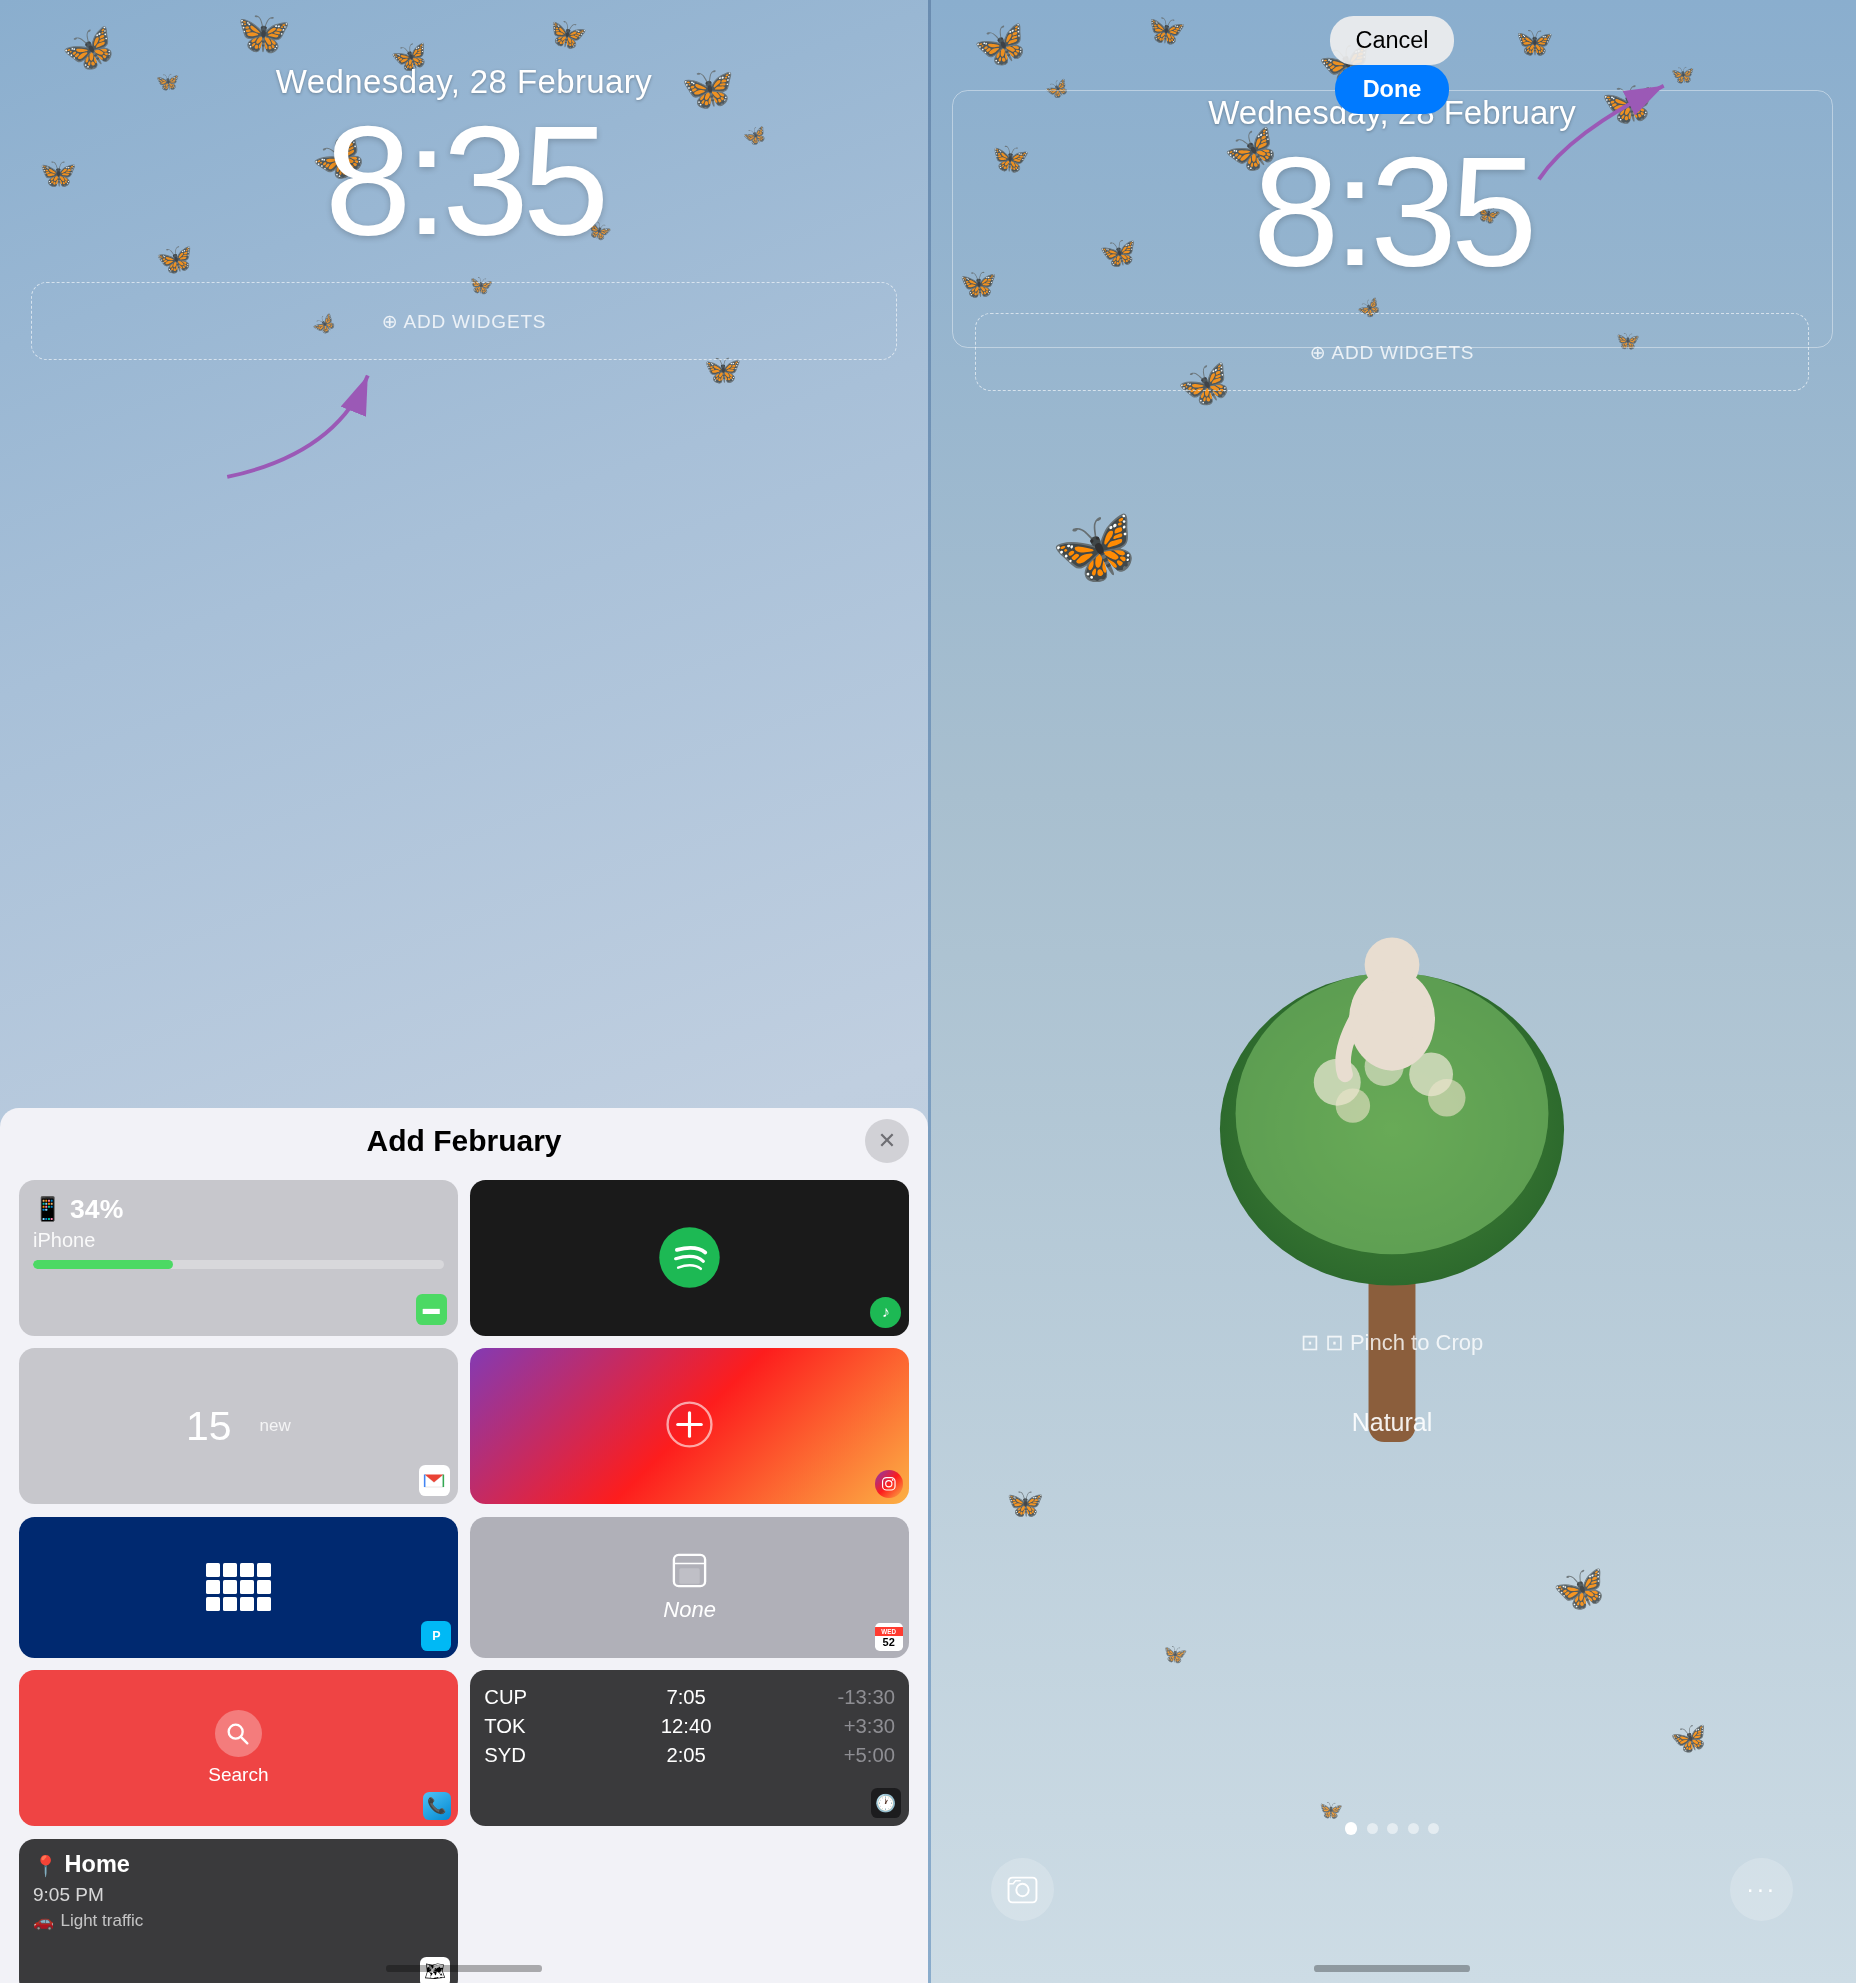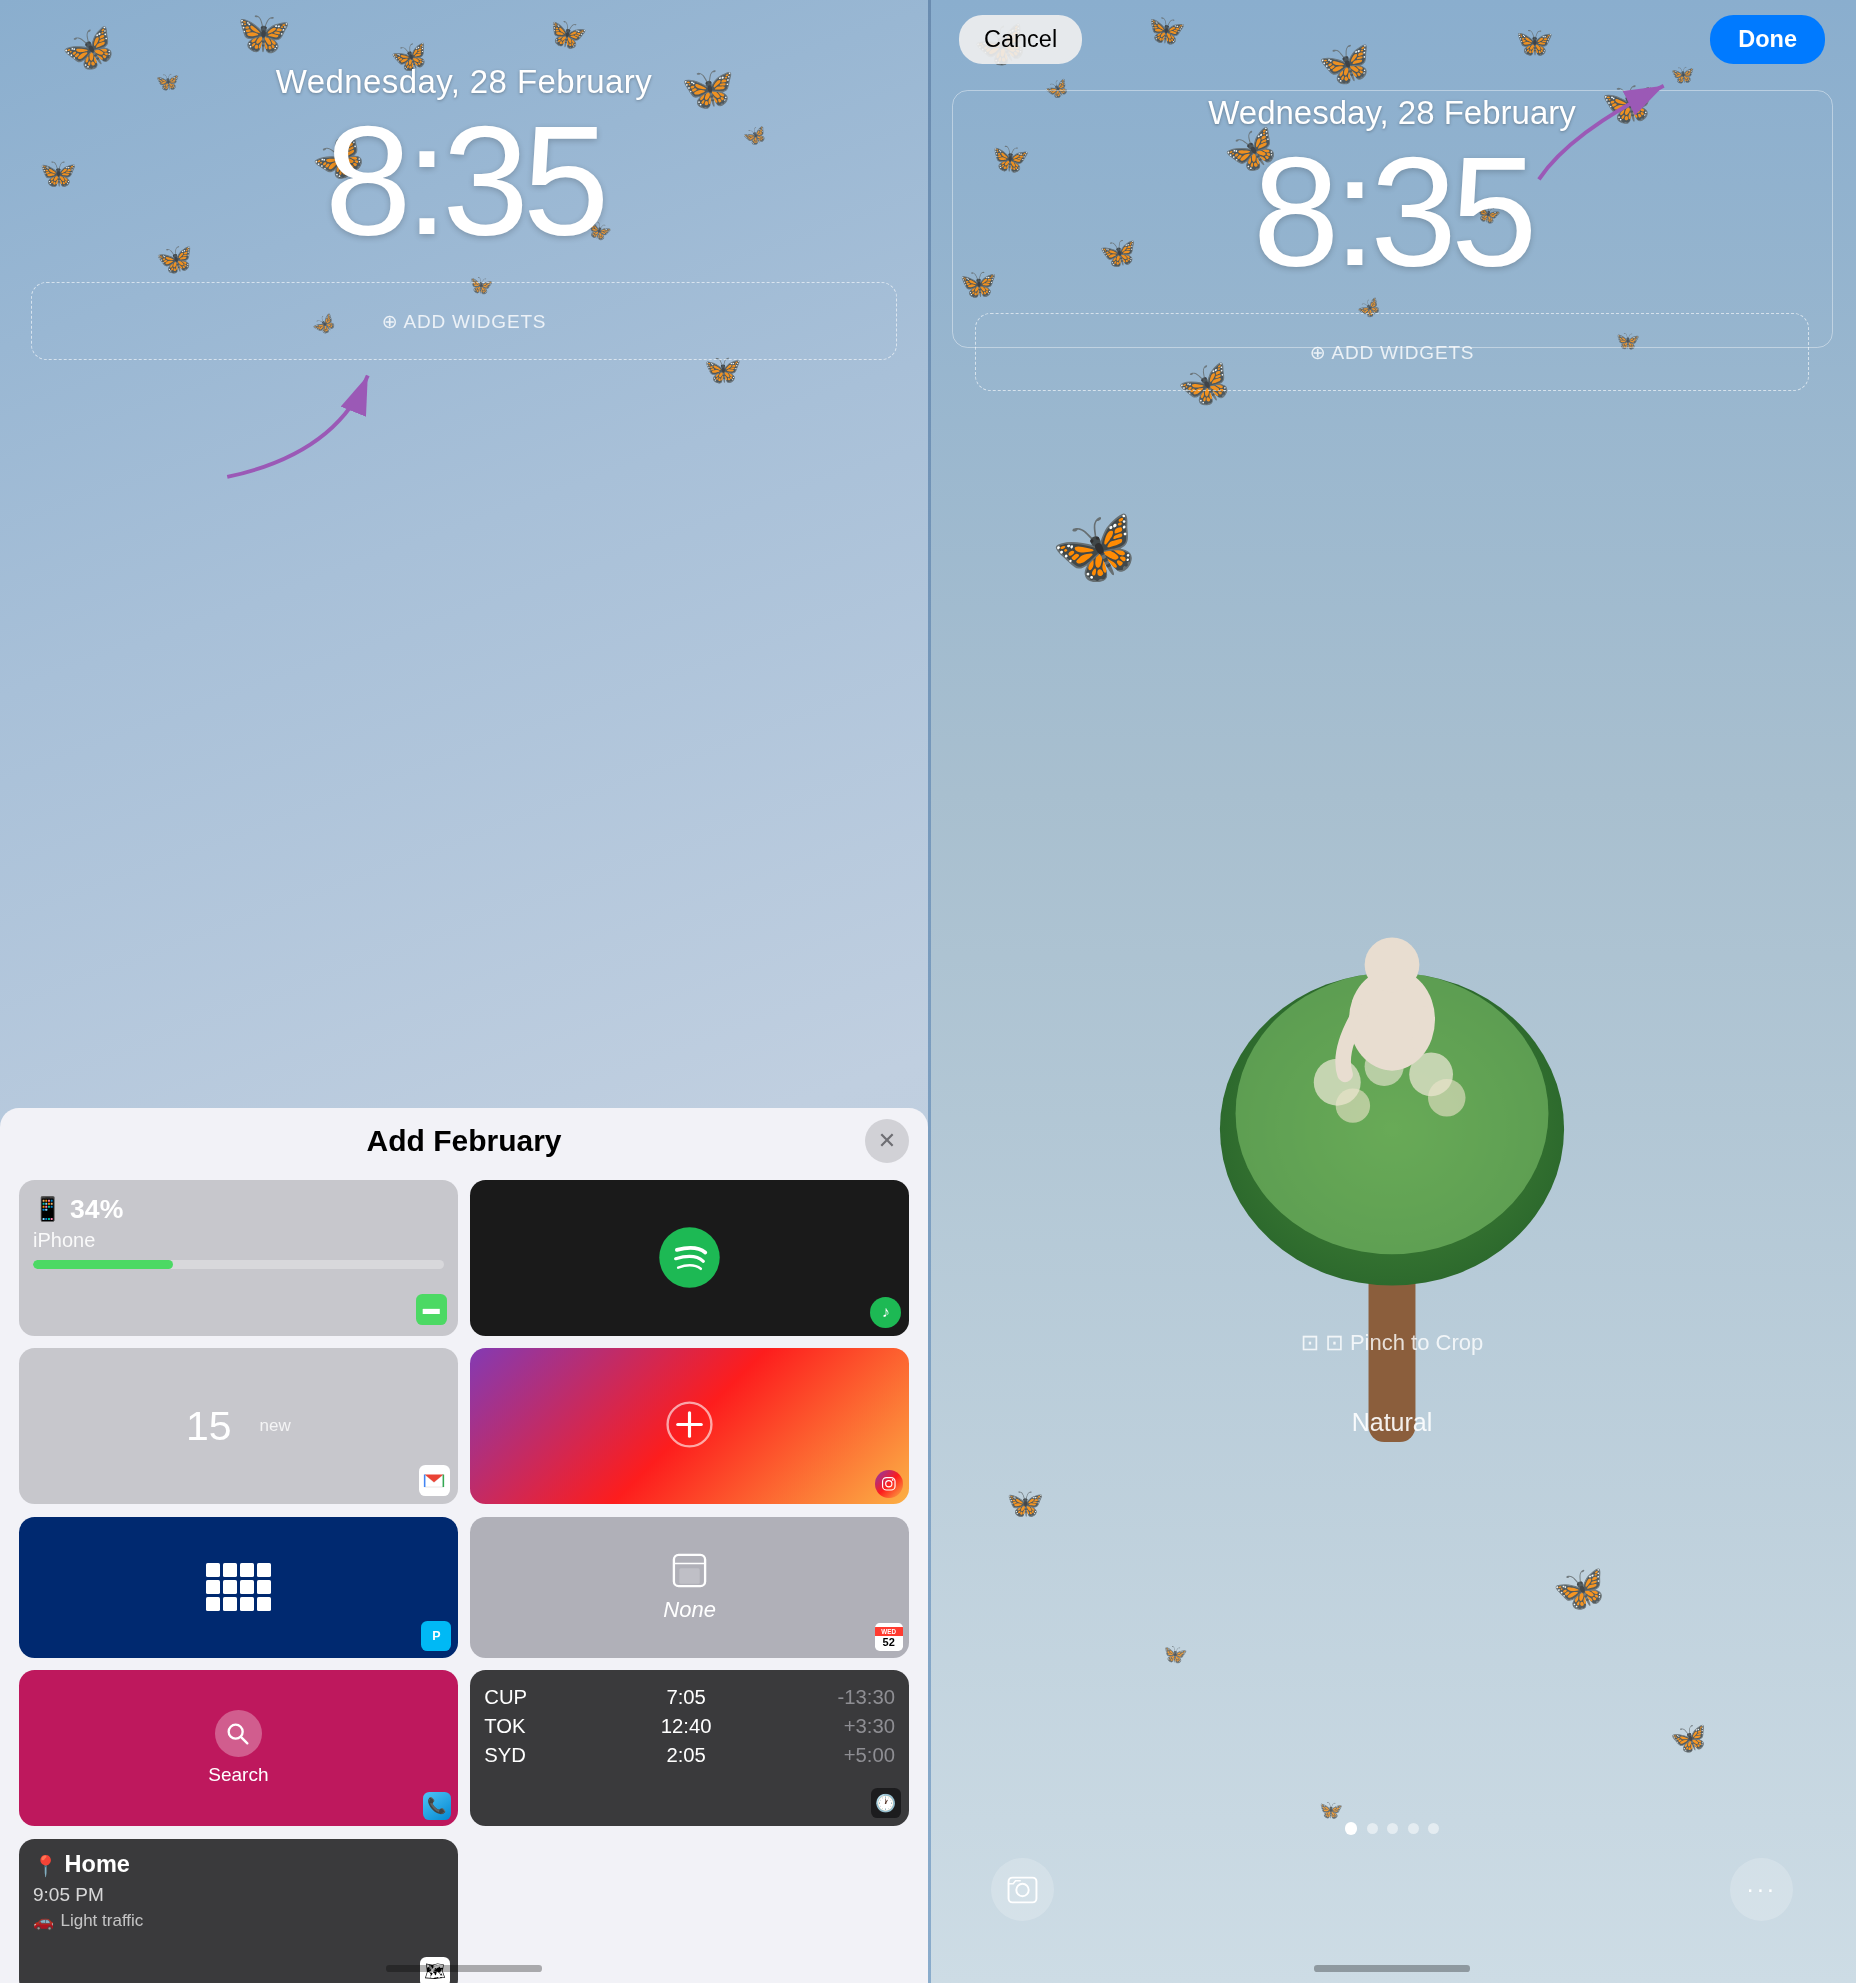--- a/index.html
+++ b/index.html
@@ -310,21 +310,21 @@
       font-size: 11px;
       font-weight: 600;
       color: #000;
     }
 
     .search-widget {
       display: flex;
       flex-direction: column;
       align-items: center;
       justify-content: center;
-      background: #be185d;
+      background: #ef4444;
     }
     .search-icon-circle {
       width: 47px;
       height: 47px;
       border-radius: 50%;
       background: rgba(255,255,255,0.3);
       display: flex;
       align-items: center;
       justify-content: center;
       margin-bottom: 6.3px;
@@ -445,20 +445,21 @@
       position: absolute;
       top: 0;
       left: 0;
       right: 0;
       height: 78px;
       display: flex;
       align-items: center;
       justify-content: space-between;
       padding: 15.6px 31px;
       z-index: 10;
+      flex-direction: column;
     }
 
     .cancel-btn {
       background: rgba(240,240,240,0.9);
       border-radius: 23.5px;
       padding: 11px 25px;
       font-size: 23.5px;
       color: #000;
       font-weight: 400;
     }

